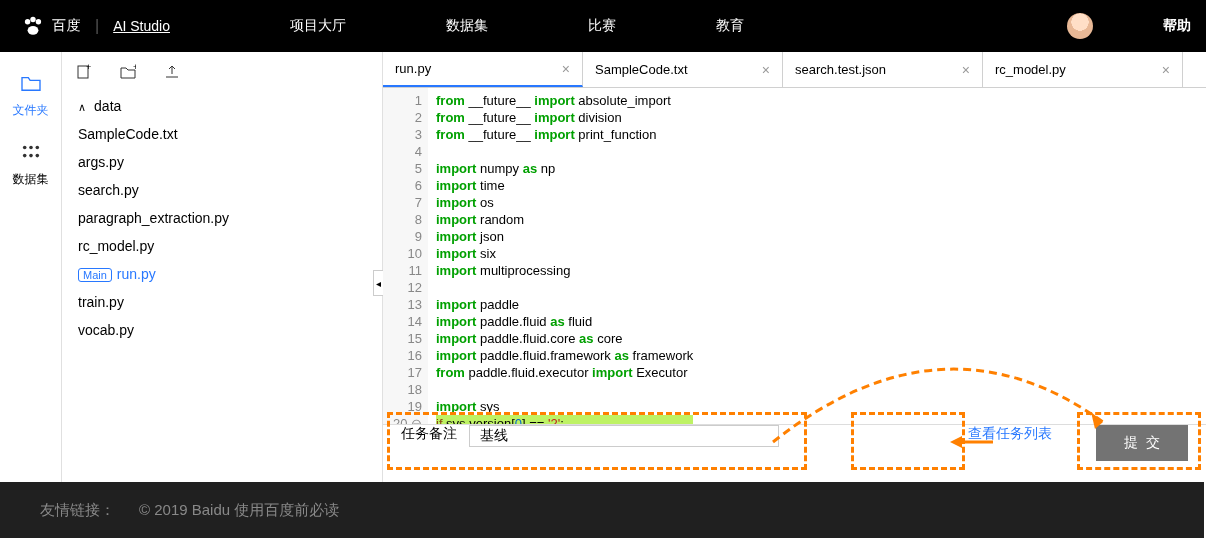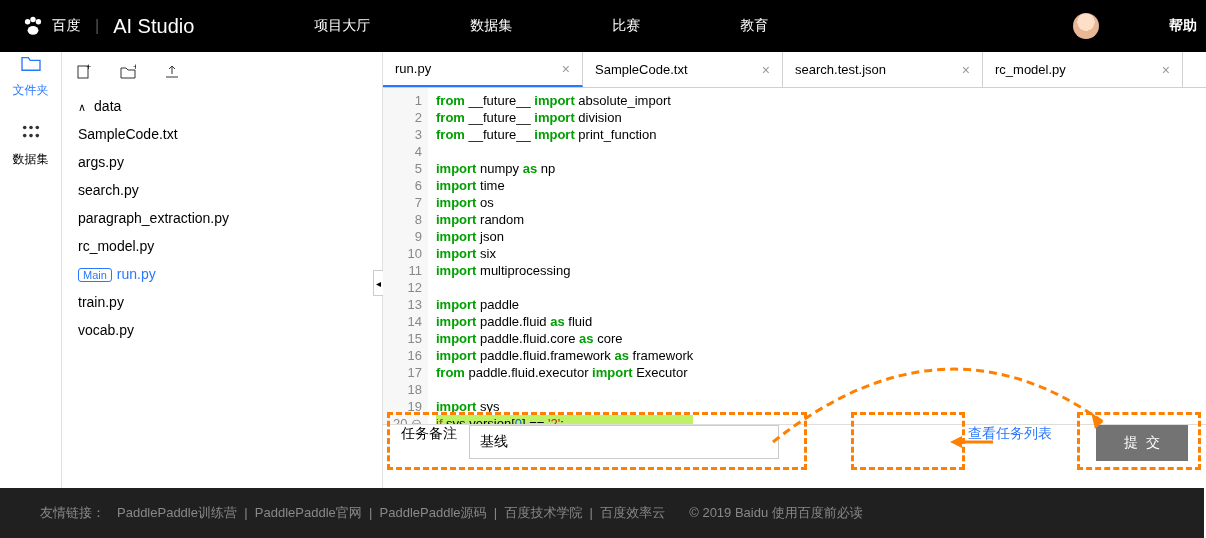--- a/index.html
+++ b/index.html
@@ -1,30 +1,30 @@
 <!DOCTYPE html>
 <html><head>
 <meta charset="utf-8">
 <style>
 * { margin:0; padding:0; box-sizing:border-box; font-family:"Microsoft YaHei",Arial,sans-serif; }
 body { width:1206px; height:538px; overflow:hidden; background:#fff; }
 
-.header { background:#000; height:52px; display:flex; align-items:center; color:#fff; padding:0 9px 0 20px; }
+.header { background:#000; height:52px; display:flex; align-items:center; color:#fff; padding:0 15px 0 20px; }
 .logo { display:flex; align-items:center; gap:6px; }
 .logo-txt { font-size:14px; letter-spacing:0.5px; }
 .sep { margin:0 8px; color:#555; }
-.brand { font-size:20px; }
+.brand { font-size:14px;text-decoration:underline; }
 .nav { display:flex; gap:100px; margin-left:120px; font-size:14px; }
 .nav span { cursor:pointer; }
 .spacer { flex:1; }
 .avatar { width:26px; height:26px; border-radius:50%; background:radial-gradient(circle at 50% 35%, #ffdfc7 40%, #e8b896 41%); margin-right:70px; }
 .help { font-size:14px;font-weight:bold; }
 
 .body { display:flex; height:436px; }
-.lsb { width:62px; border-right:1px solid #e0e0e0; text-align:center; padding-top:2px; }
+.lsb { width:62px; border-right:1px solid #e0e0e0; text-align:center; padding-top:22px; }
 .lsb-item { margin-bottom:24px; cursor:pointer; }
 .lsb-item .lbl { font-size:12px; margin-top:6px; }
 .lsb-item.active { color:#2878ff; }
 
 .tree { width:320px; padding:12px 0; position:relative; }
 .tb { display:flex; gap:28px; padding-left:14px; margin-bottom:12px; color:#333; }
 .tree-row { padding:6px 16px; font-size:14px; cursor:pointer; }
 .folder::before { content:"∧"; font-size:11px; margin-right:8px; }
 .main-tag { font-size:11px; color:#2878ff; border:1px solid #2878ff; border-radius:3px; padding:0 4px; margin-right:5px; }
 .mainfile { color:#2878ff; }
@@ -39,27 +39,27 @@
 .gut { width:45px; background:#f7f7f7; text-align:right; padding:4px 6px 0 0; color:#888; line-height:17px; }
 .src { padding:4px 0 0 8px; line-height:17px; }
 .kw { color:#00a000; font-weight:bold; }
 .kw2 { color:#8b4513; }
 .str { color:#c02020; }
 .num { color:#0066cc; }
 .curline { background:#bef264; display:inline-block; width:100%; }
 
 .bottombar { height:64px; display:flex; padding:0 18px; border-top:1px solid #ddd; gap:12px; }
 .lbl-note { font-size:14px; }
-.inp { flex:0 0 310px; height:34px; border:1px solid #ccc; padding:0 10px; font-size:14px; }
+.inp { flex:0 0 310px; height:22px; border:1px solid #ccc; padding:0 10px; font-size:14px; }
 .link { color:#2878ff; font-size:14px; cursor:pointer; }
 .btn { width:92px; height:36px; border:none; font-size:14px; cursor:pointer; }
 .btn-save { background:#c8c8c8; color:#fff; }
 .btn-submit { background:#737373; color:#fff; letter-spacing:8px; padding-left:8px; }
 
-.footer { position:absolute; bottom:0; left:0; right:2px; height:50px; background:#202020; color:#888; font-size:13px; display:flex; align-items:center; padding:0 40px; gap:12px; }
+.footer { position:absolute; bottom:0; left:0; right:2px; height:56px; background:#202020; color:#888; font-size:15px; display:flex; align-items:center; padding:0 40px; gap:12px; }
 .footer span { cursor:pointer; }
 
 .dash { position:absolute; border:3px dashed #ff8000; pointer-events:none; }
 .arrow { position:absolute; pointer-events:none; }
 .collapse { position:absolute; left:-10px; top:218px; width:10px; height:26px; background:#fff; border:1px solid #ccc; border-right:none; font-size:10px; display:flex; align-items:center; justify-content:center; cursor:pointer; }
 </style>
 </head>
 <body>
 
 <div class="header">
@@ -200,15 +200,14 @@
       </svg>
     <svg class="arrow" style="left:565px; top:378px;" width="50" height="24">
         <line x1="45" y1="12" x2="8" y2="12" stroke="#ff8000" stroke-width="3"></line>
         <polygon points="2,12 14,6 14,18" fill="#ff8000"></polygon>
       </svg>
   </div>
 </div>
 
 <div class="footer">
   <span>友情链接：</span>
-  <span id="flinks"><span>PaddlePaddle训练营</span> &nbsp;|&nbsp; <span>PaddlePaddle官网</span> &nbsp;|&nbsp; <span>PaddlePaddle源码</span> &nbsp;|&nbsp; <span>百度技术学院</span> &nbsp;|&nbsp; <span>百度效率云</span></span>
   <span style="margin-left:12px">© 2019 Baidu 使用百度前必读</span>
 </div>
 
 </body></html>

